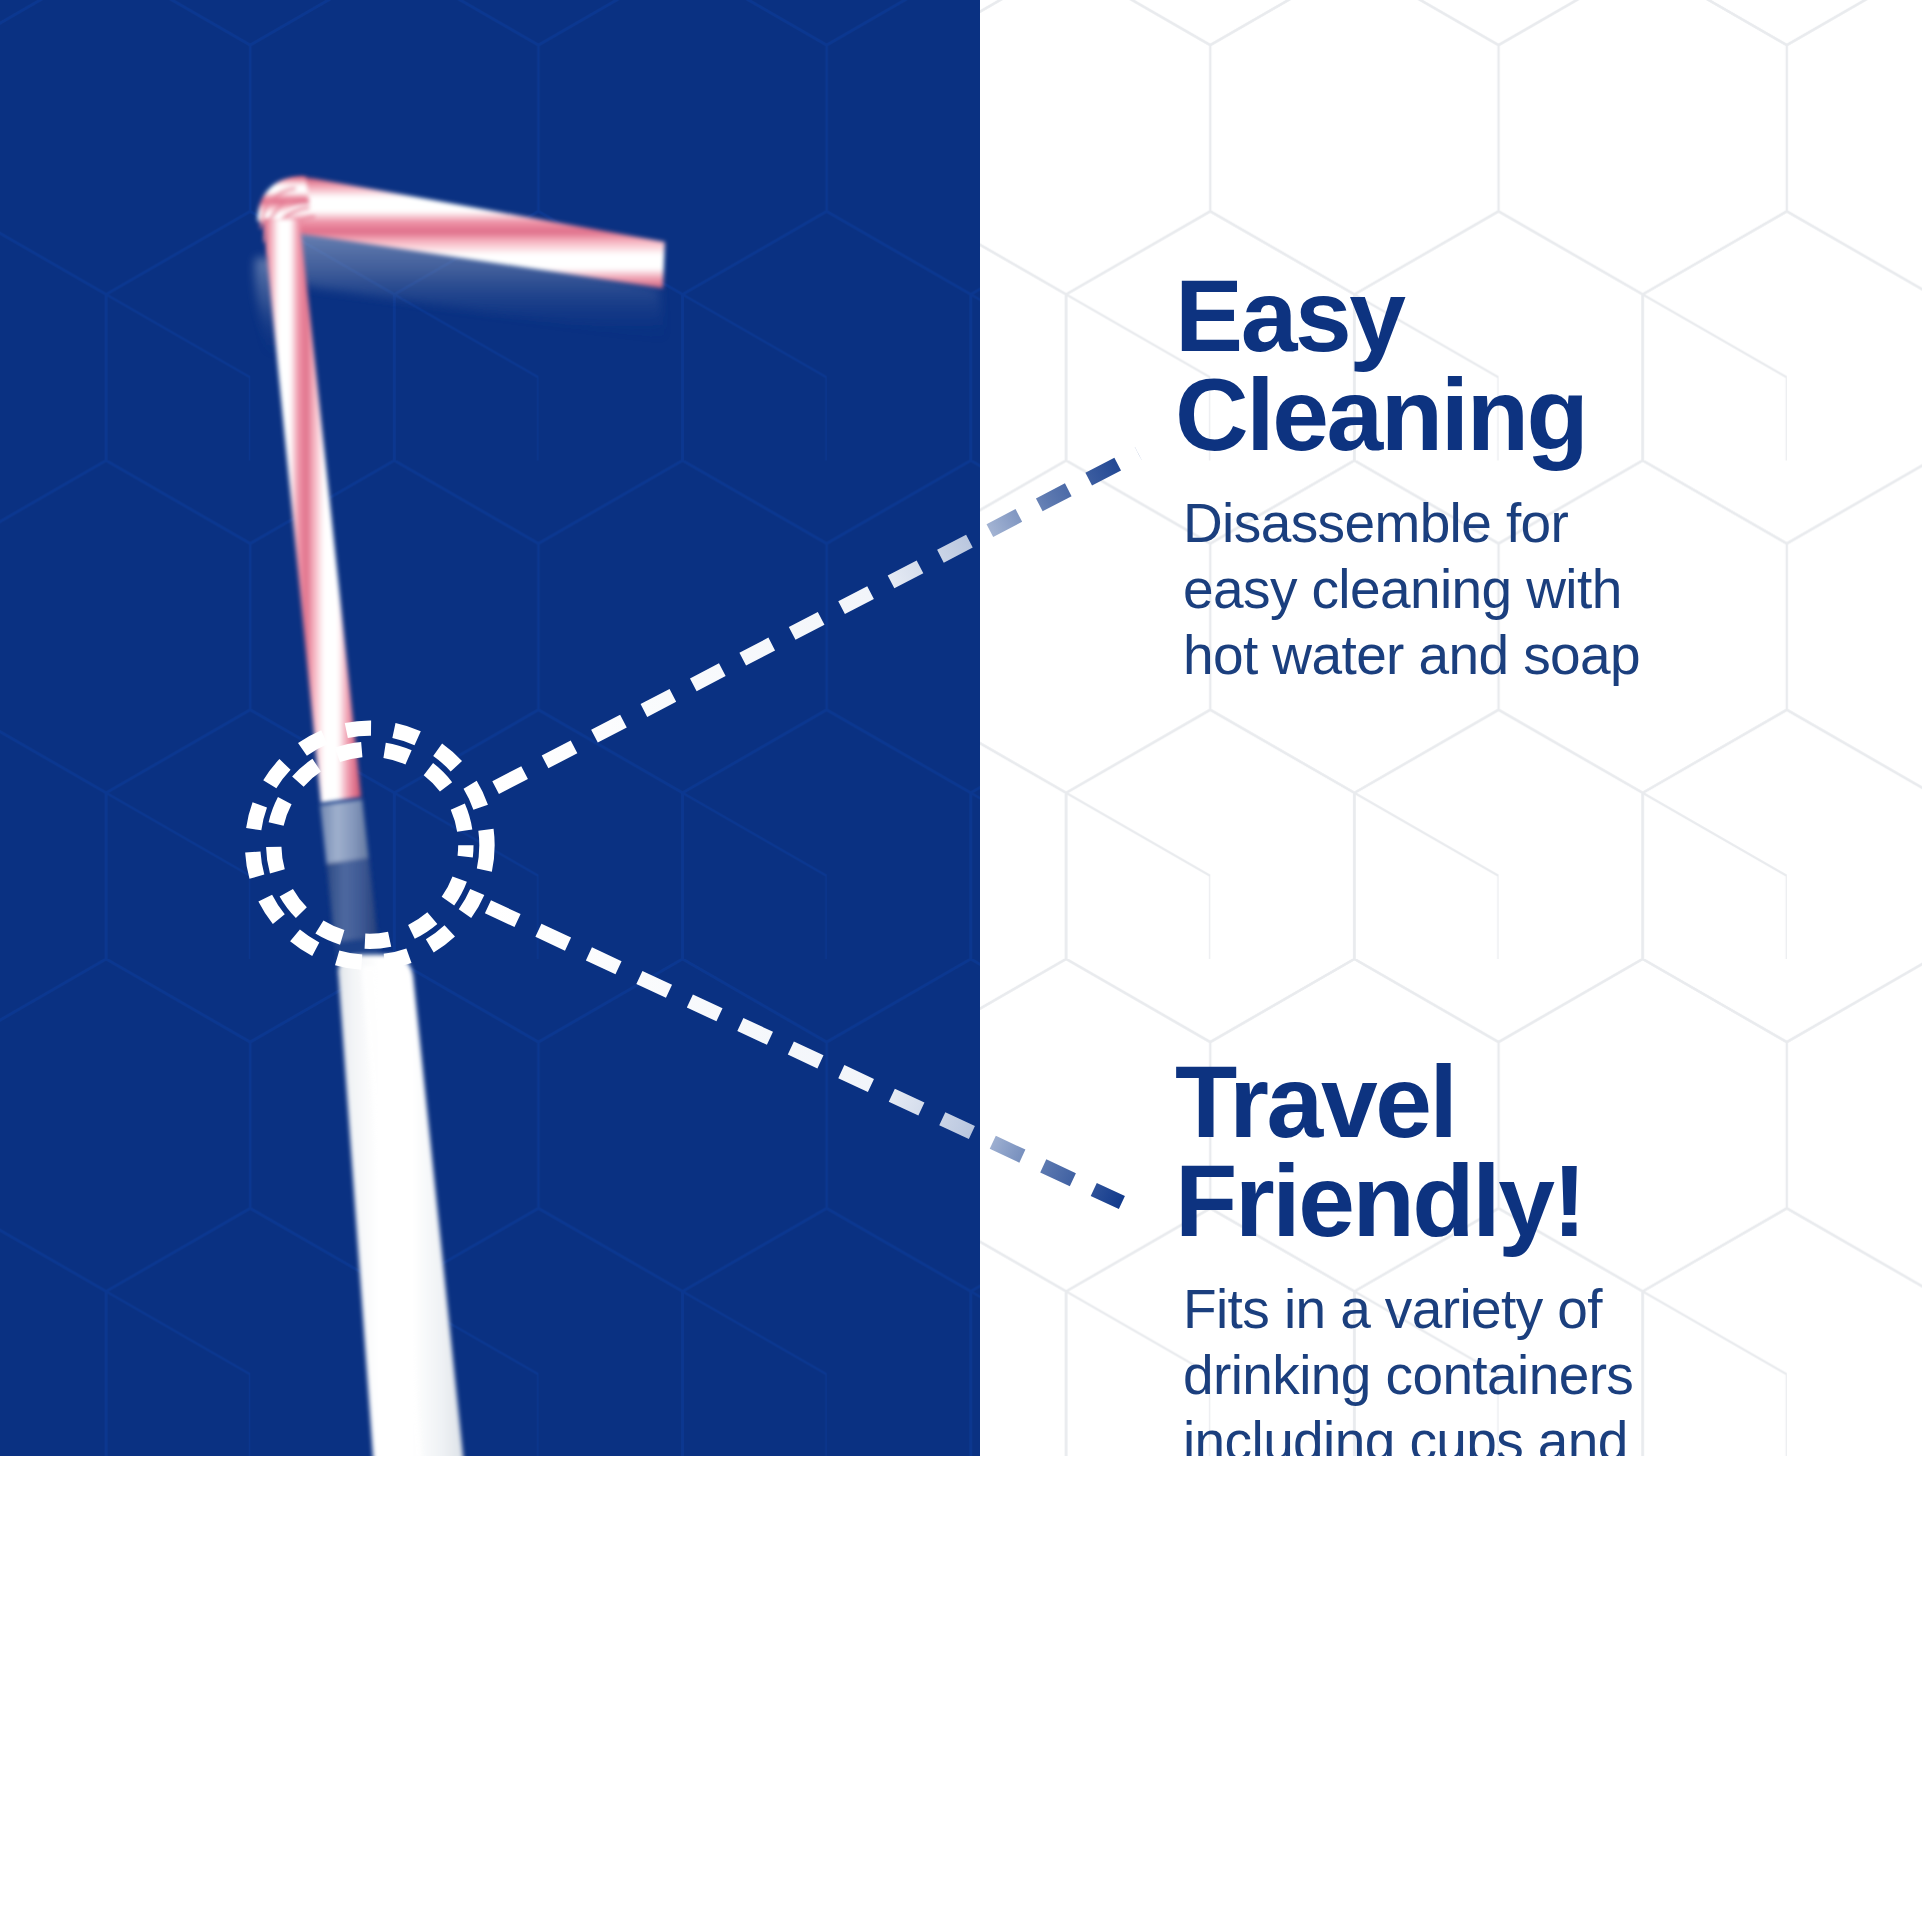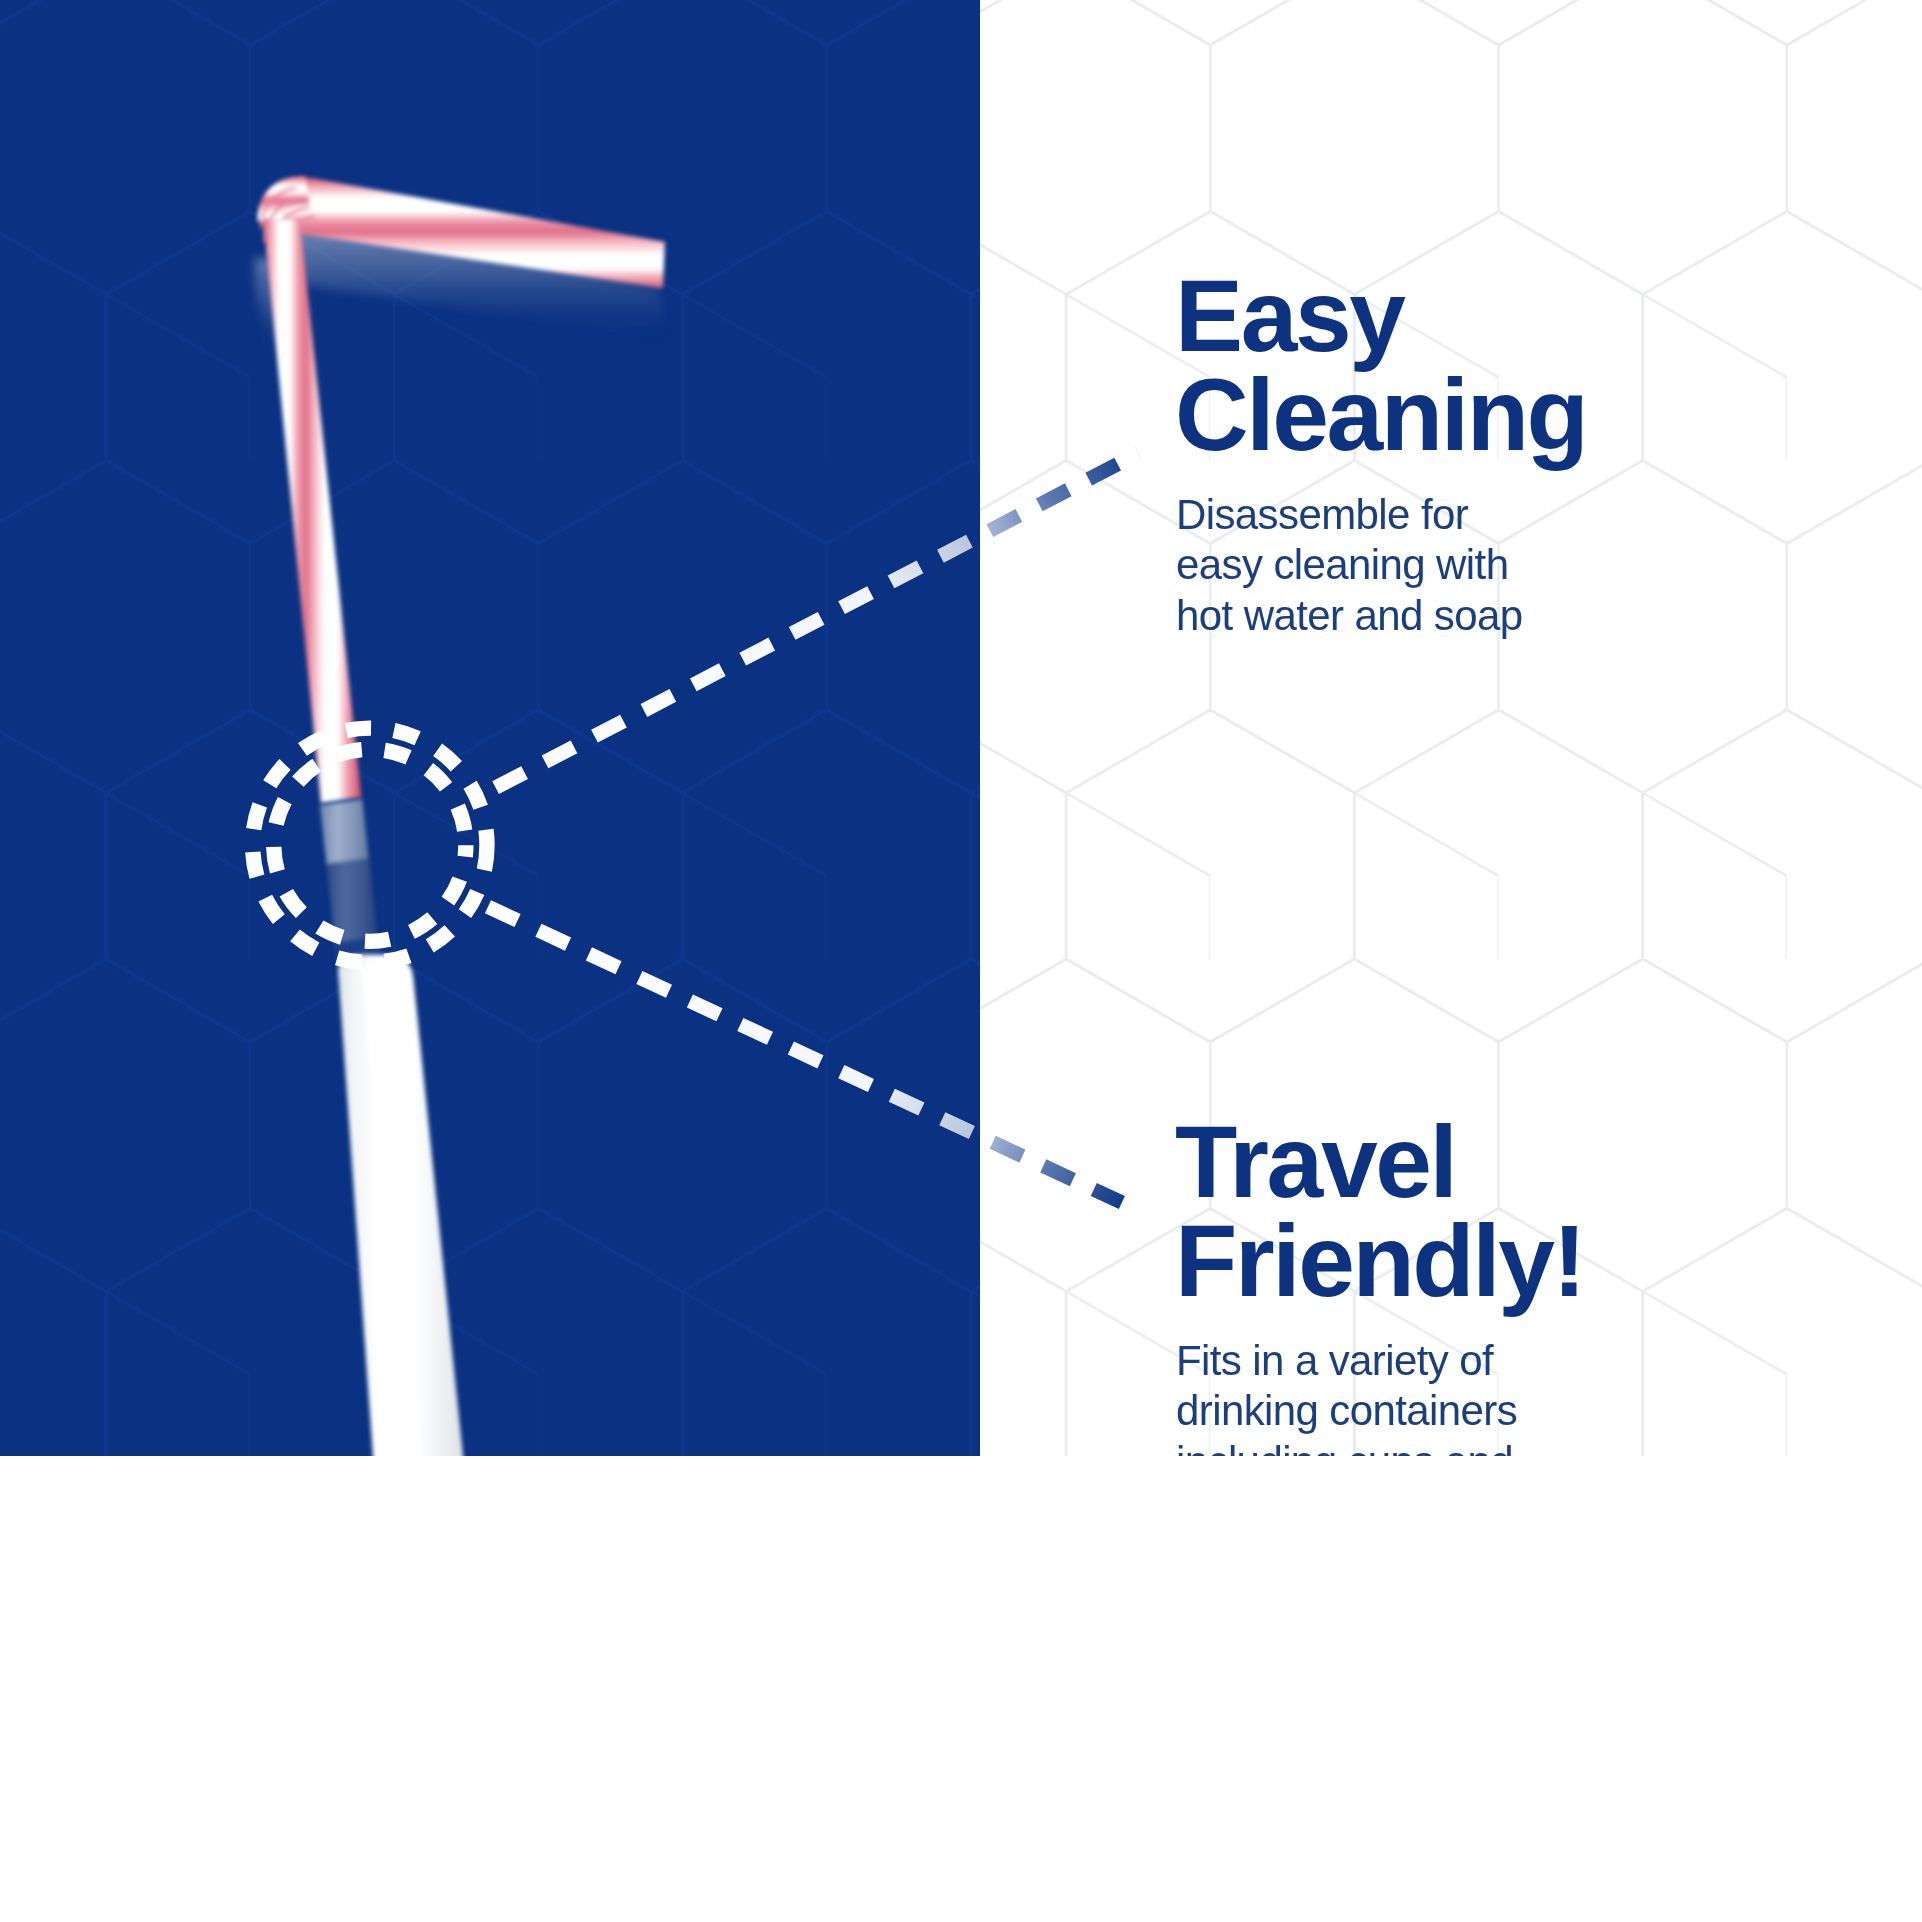--- a/index.html
+++ b/index.html
@@ -63,40 +63,40 @@
     pointer-events:none;
   }
 
   
   .feature {
     position:absolute;
     left:1175px;
     width:596px;
   }
   .feature-1 { top:267px; }
-  .feature-2 { top:1113px; }
+  .feature-2 { top:1053px; }
 
   .feature h2 {
     font-family:"Liberation Sans", sans-serif;
     font-weight:700;
     font-size:102px;
     line-height:0.97;
     letter-spacing:-2.4px;
     color:#0d3380;
     margin:0 0 25px 0;
     white-space:pre-line;
   }
   .feature p {
     font-family:"Liberation Sans", sans-serif;
     font-weight:400;
-    font-size:42px;
+    font-size:55px;
     line-height:1.20;
     letter-spacing:-0.6px;
     color:#1b3f7e;
-    margin:1px;
+    margin:8px;
     white-space:pre-line;
   }
 </style>
 </head>
 <body>
 
 <div id="stage">
 
   <div class="panel-left">
     <svg class="hexpat" viewBox="0 0 1120 2100" preserveAspectRatio="none">

